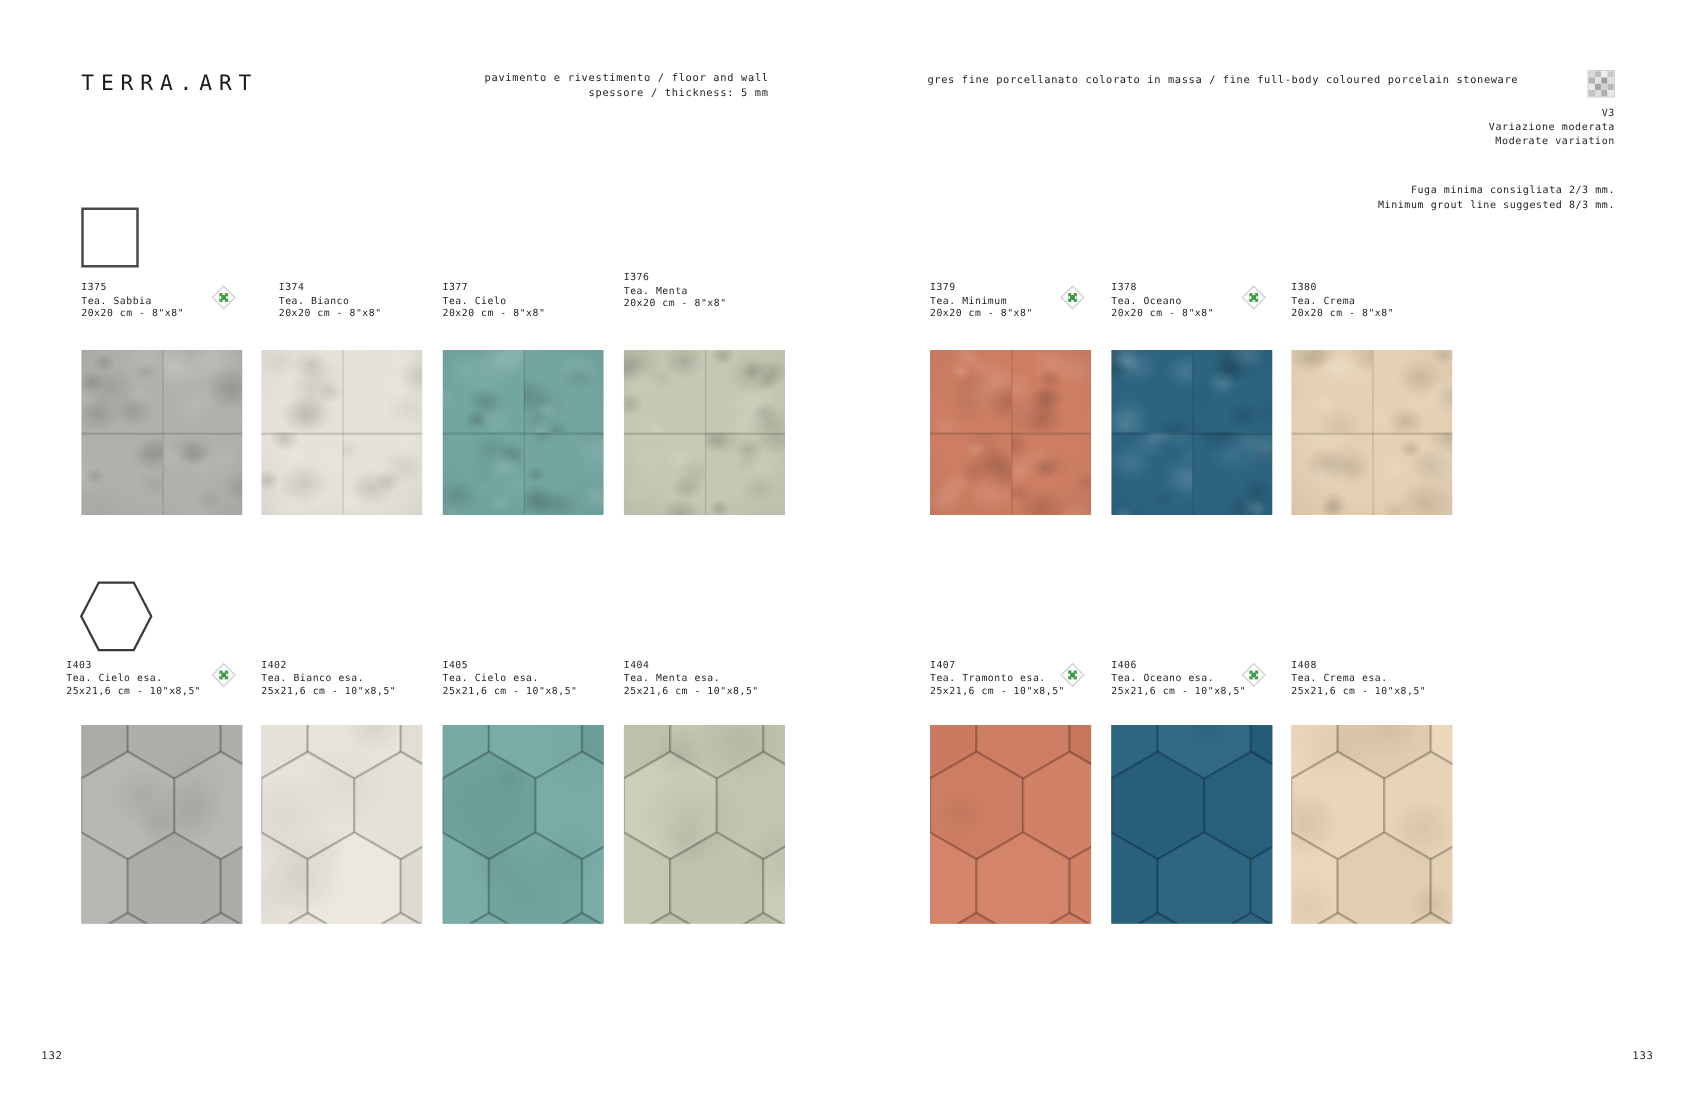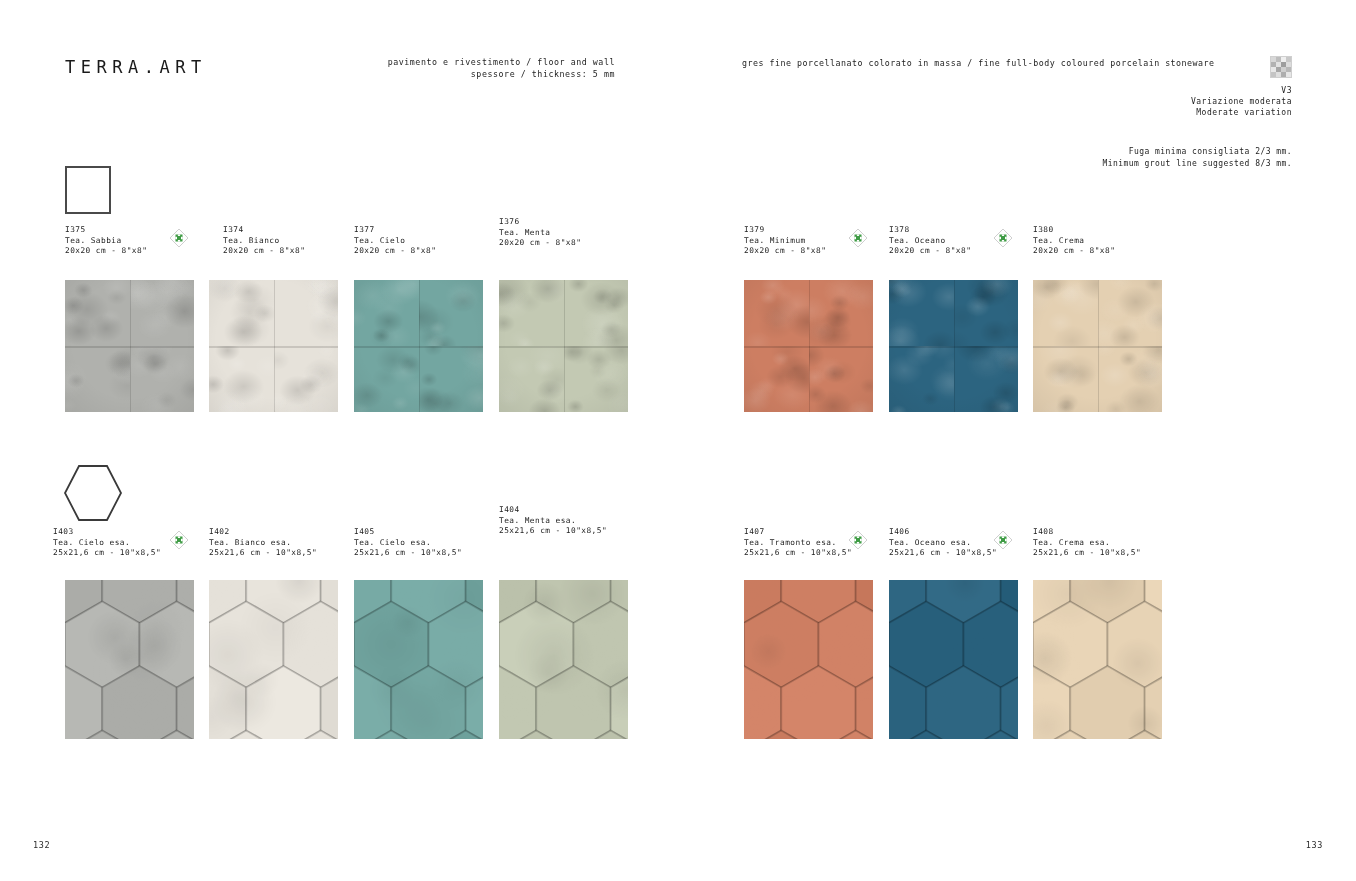--- a/index.html
+++ b/index.html
@@ -373,21 +373,21 @@
           <polygon points="74.5,86.0 111.7,107.5 111.7,150.5 74.5,172.0 37.2,150.5 37.2,107.5" fill="rgb(116,167,162)" stroke="rgba(0,0,0,.16)" stroke-width="2"></polygon>
           <polygon points="149.0,86.0 186.2,107.5 186.2,150.5 149.0,172.0 111.7,150.5 111.7,107.5" fill="rgb(122,173,168)" stroke="rgba(0,0,0,.16)" stroke-width="2"></polygon>
           <polygon points="-37.2,150.5 0.0,172.0 0.0,215.0 -37.2,236.5 -74.5,215.0 -74.5,172.0" fill="rgb(120,171,166)" stroke="rgba(0,0,0,.16)" stroke-width="2"></polygon>
           <polygon points="37.2,150.5 74.5,172.0 74.5,215.0 37.2,236.5 -0.0,215.0 0.0,172.0" fill="rgb(120,171,166)" stroke="rgba(0,0,0,.16)" stroke-width="2"></polygon>
           <polygon points="111.7,150.5 149.0,172.0 149.0,215.0 111.7,236.5 74.5,215.0 74.5,172.0" fill="rgb(110,161,156)" stroke="rgba(0,0,0,.16)" stroke-width="2"></polygon>
           <polygon points="186.2,150.5 223.4,172.0 223.4,215.0 186.2,236.5 149.0,215.0 149.0,172.0" fill="rgb(121,172,167)" stroke="rgba(0,0,0,.16)" stroke-width="2"></polygon>
         </svg>
         <div class="grain" style="background: radial-gradient(32.6% 26.1% at 92% 50.6%, rgba(255, 255, 255, 0.137) 0%, rgba(0, 0, 0, 0) 70%), radial-gradient(38% 30.4% at 43.4% 77.8%, rgba(0, 0, 0, 0.055) 0%, rgba(0, 0, 0, 0) 70%), radial-gradient(40.1% 32.1% at 28.8% 40.5%, rgba(0, 0, 0, 0.075) 0%, rgba(0, 0, 0, 0) 70%), radial-gradient(25.7% 20.6% at 29.8% 68.6%, rgba(0, 0, 0, 0.08) 0%, rgba(0, 0, 0, 0) 70%), radial-gradient(30.3% 24.2% at 80.2% 66.1%, rgba(0, 0, 0, 0.08) 0%, rgba(0, 0, 0, 0) 70%), radial-gradient(31.8% 25.4% at 43.3% 22.2%, rgba(255, 255, 255, 0.14) 0%, rgba(0, 0, 0, 0) 70%), radial-gradient(43.7% 35% at 56.3% 89.1%, rgba(0, 0, 0, 0.067) 0%, rgba(0, 0, 0, 0) 70%), radial-gradient(18.2% 14.6% at 41.8% 26.4%, rgba(0, 0, 0, 0.118) 0%, rgba(0, 0, 0, 0) 70%), radial-gradient(40% 32% at 85.3% 12%, rgba(0, 0, 0, 0.06) 0%, rgba(0, 0, 0, 0) 70%);"></div>
       </div>
     </div>
-    <div class="item item-label" style="left: 499px; top: 505px;">
+    <div class="item item-label" style="left: 499px; top: 527px;">
       <div class="item-code">I404</div>
       <div class="item-name">Tea. Menta esa.</div>
       <div class="item-size">25x21,6 cm - 10"x8,5"</div>
     </div>
     <div class="swatch sw-hex" style="left: 499px; top: 580px;">
       <div class="tile-surface" style="background: rgb(181, 187, 165);">
         <svg width="129" height="159" viewBox="0 0 129 159" style="position: absolute; inset: 0px;">
           <polygon points="-37.2,-107.5 0.0,-86.0 0.0,-43.0 -37.2,-21.5 -74.5,-43.0 -74.5,-86.0" fill="rgb(198,204,182)" stroke="rgba(0,0,0,.16)" stroke-width="2"></polygon>
           <polygon points="37.2,-107.5 74.5,-86.0 74.5,-43.0 37.2,-21.5 -0.0,-43.0 0.0,-86.0" fill="rgb(200,206,184)" stroke="rgba(0,0,0,.16)" stroke-width="2"></polygon>
           <polygon points="111.7,-107.5 149.0,-86.0 149.0,-43.0 111.7,-21.5 74.5,-43.0 74.5,-86.0" fill="rgb(202,208,186)" stroke="rgba(0,0,0,.16)" stroke-width="2"></polygon>

